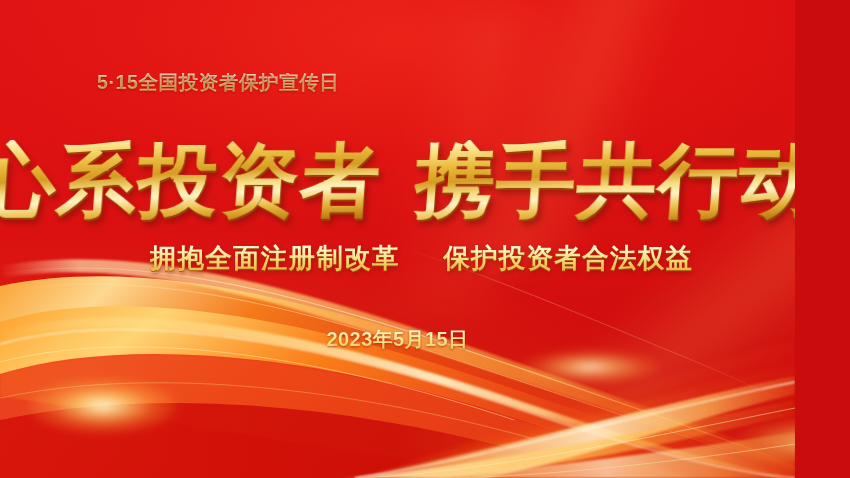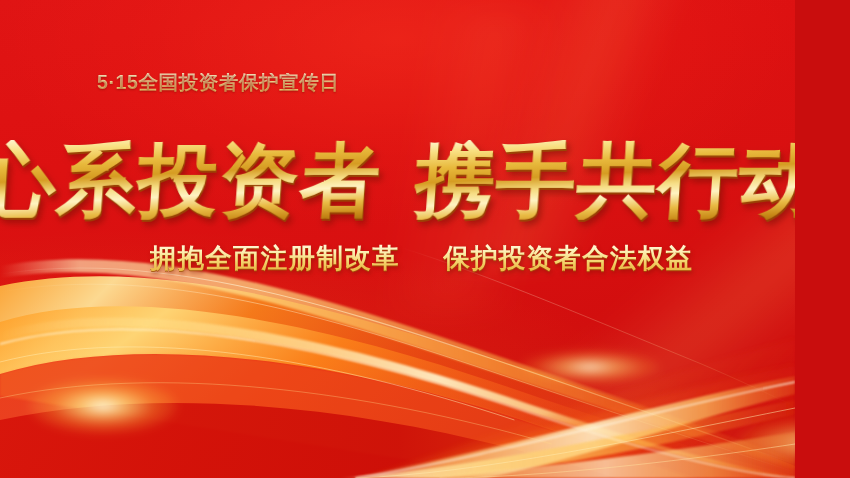--- a/index.html
+++ b/index.html
@@ -315,15 +315,16 @@
         <span class="hl-seg">携手共行动</span>
       </div>
     </div>
 
     <div class="subtitle">
       <span class="sub-seg">拥抱全面注册制改革</span>
       <span class="sub-gap"></span>
       <span class="sub-seg">保护投资者合法权益</span>
     </div>
 
+    <div class="date">2023年5月15日</div>
 
   </div>
 </div>
 
 </body></html>

